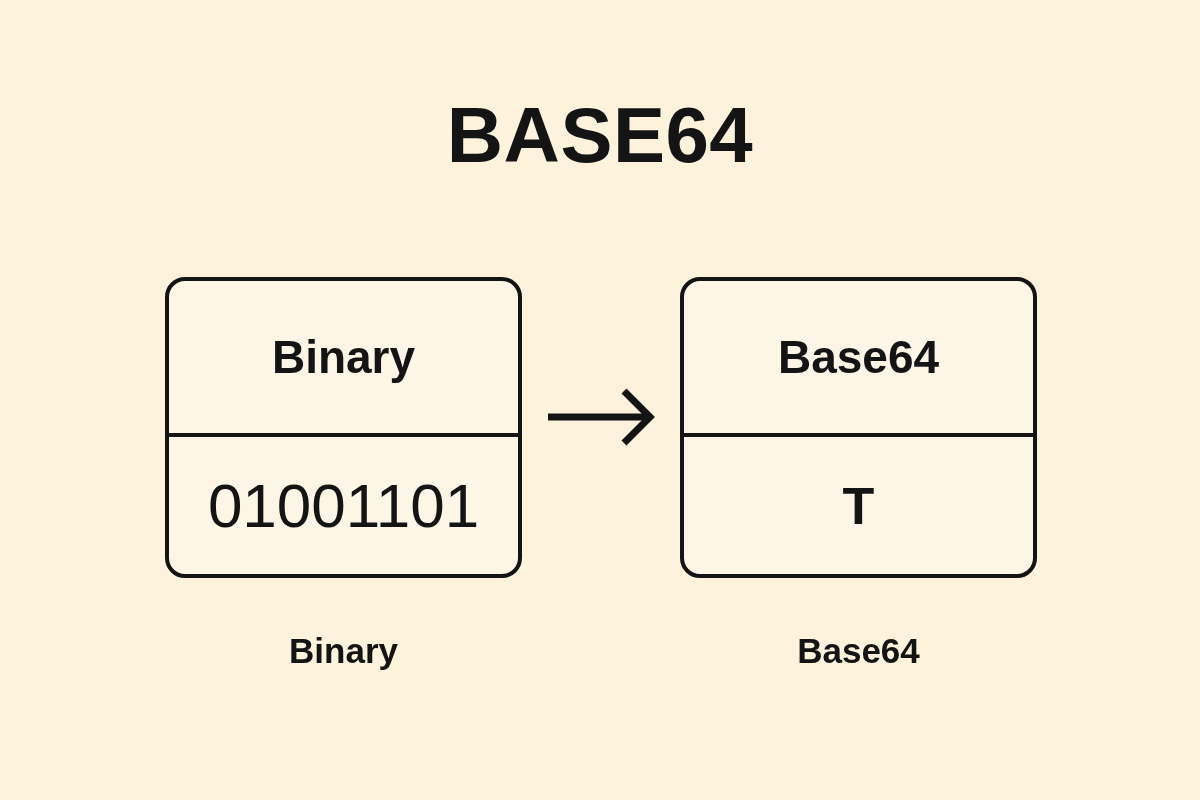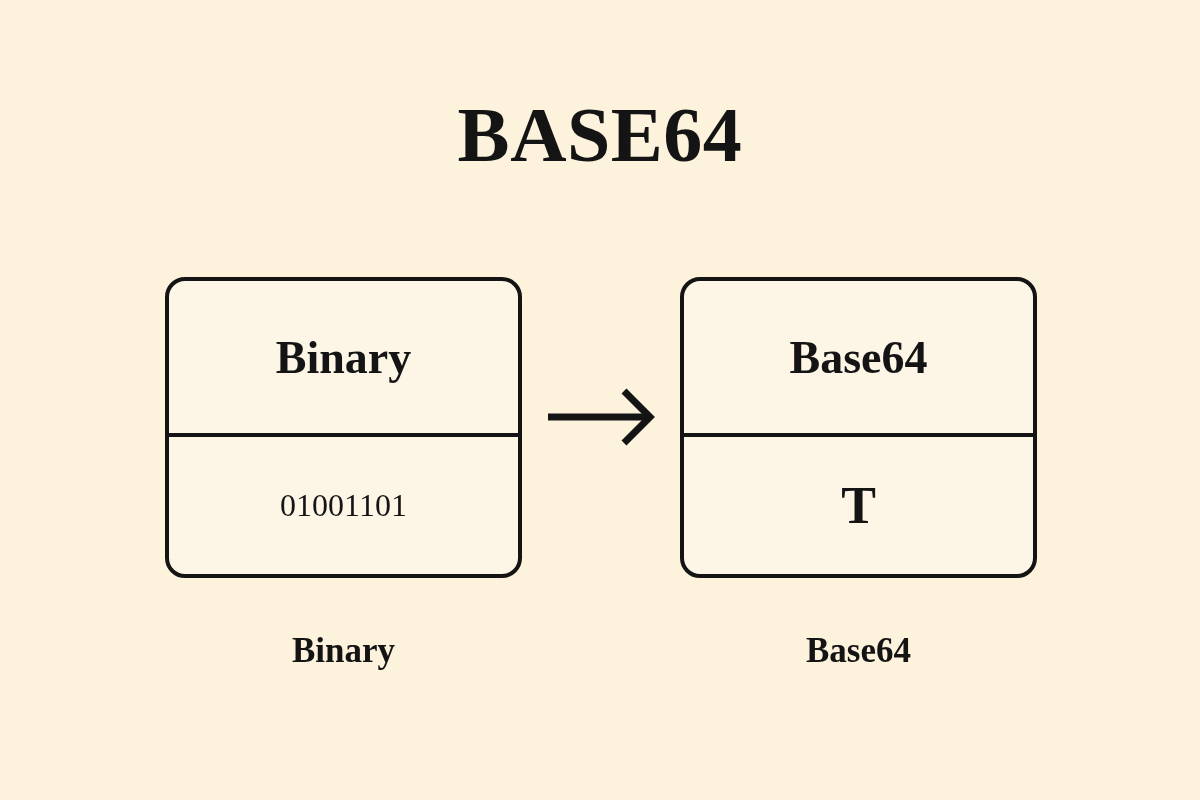--- a/index.html
+++ b/index.html
@@ -12,21 +12,20 @@
     height: 800px;
     background: #fdf3dc;
     font-family: "Liberation Sans", sans-serif;
     color: #141414;
     overflow: hidden;
   }
   .canvas {
     position: relative;
     width: 1200px;
     height: 800px;
-    font-family: Liberation Serif, serif;
   }
 
   
   .title {
     position: absolute;
     left: 0;
     top: 96px;
     width: 1200px;
     text-align: center;
     font-size: 78px;
@@ -64,21 +63,21 @@
   }
   .cell-header {
     flex: 0 0 156px;
     font-size: 46px;
     font-weight: bold;
     letter-spacing: 0px;
     border-bottom: 4px solid #141414;
   }
   .cell-value {
     flex: 1 1 auto;
-    font-size: 32px;
+    font-size: 62px;
     font-weight: 500;
     letter-spacing: 0px;
   }
   .cell-value.single-char {
     font-size: 52px;
     font-weight: bold;
   }
 
   
   .arrow {

